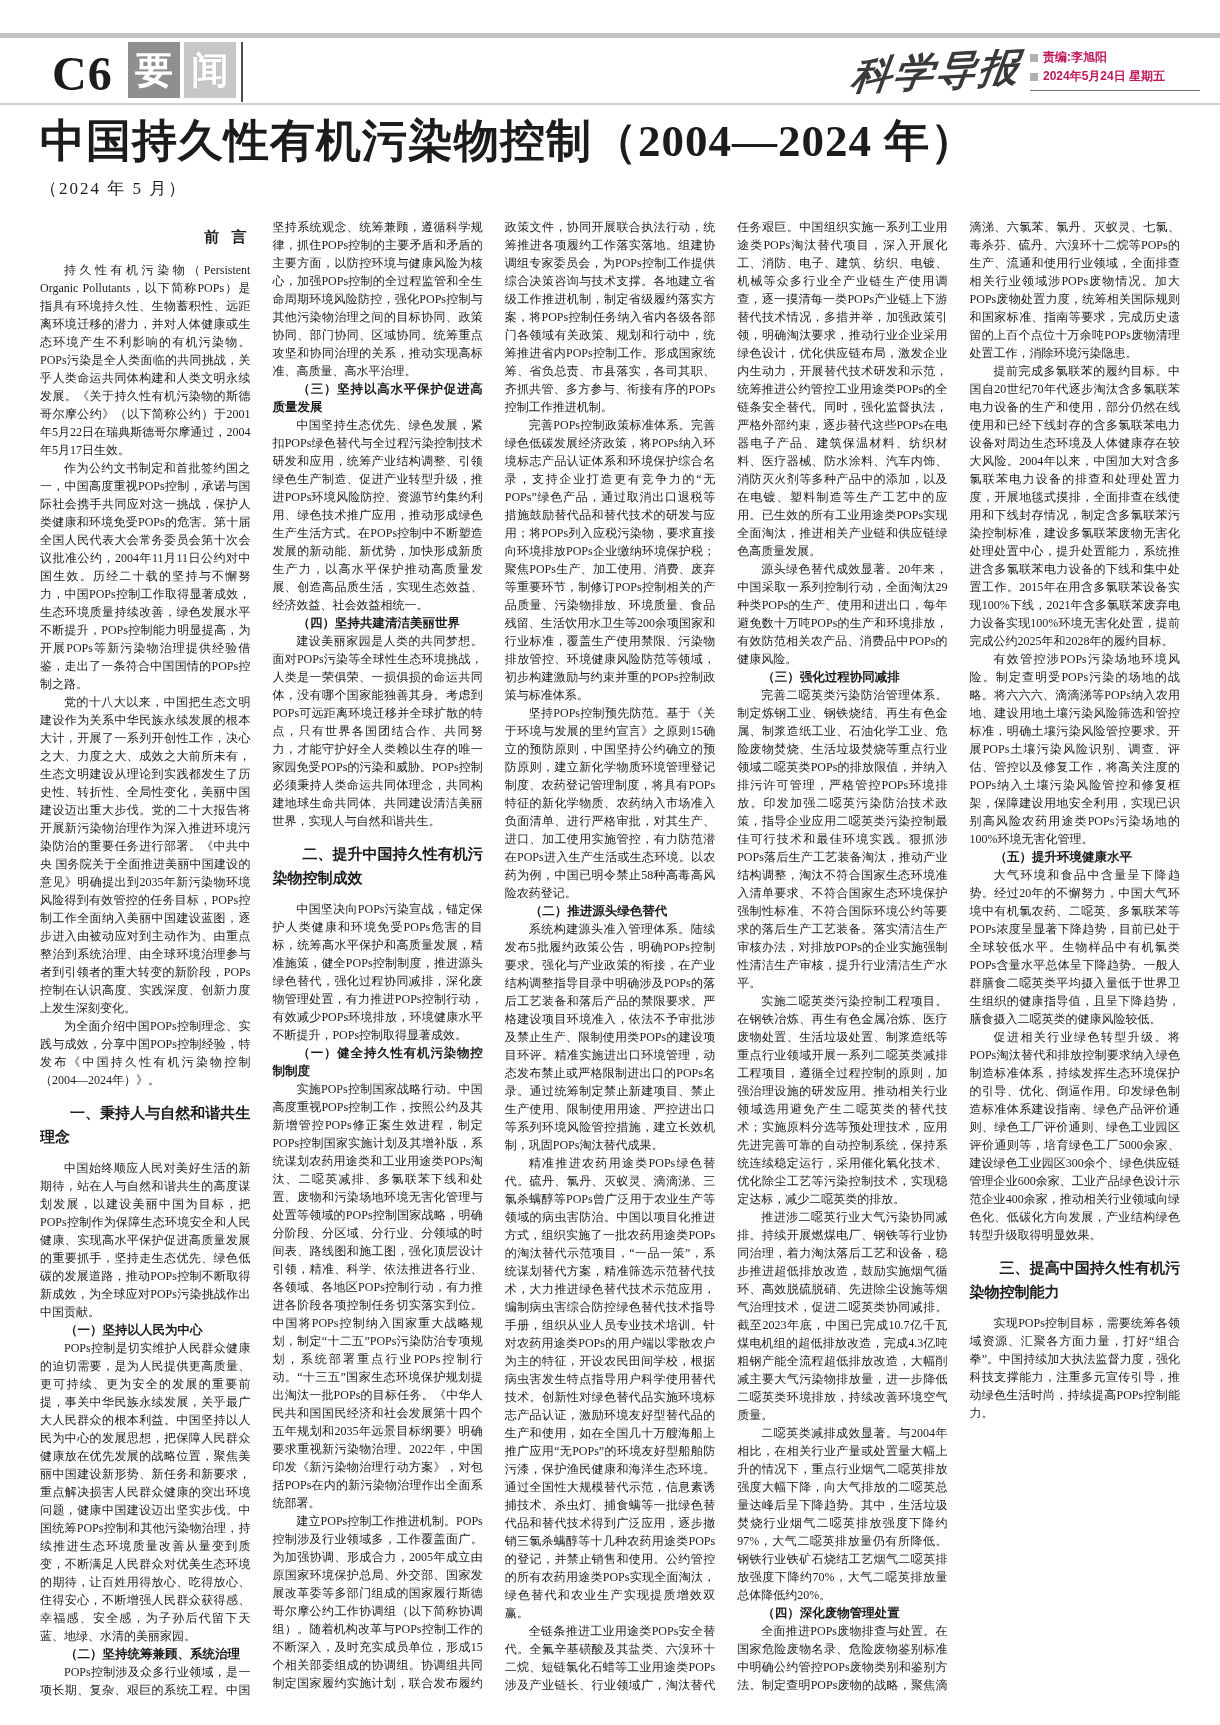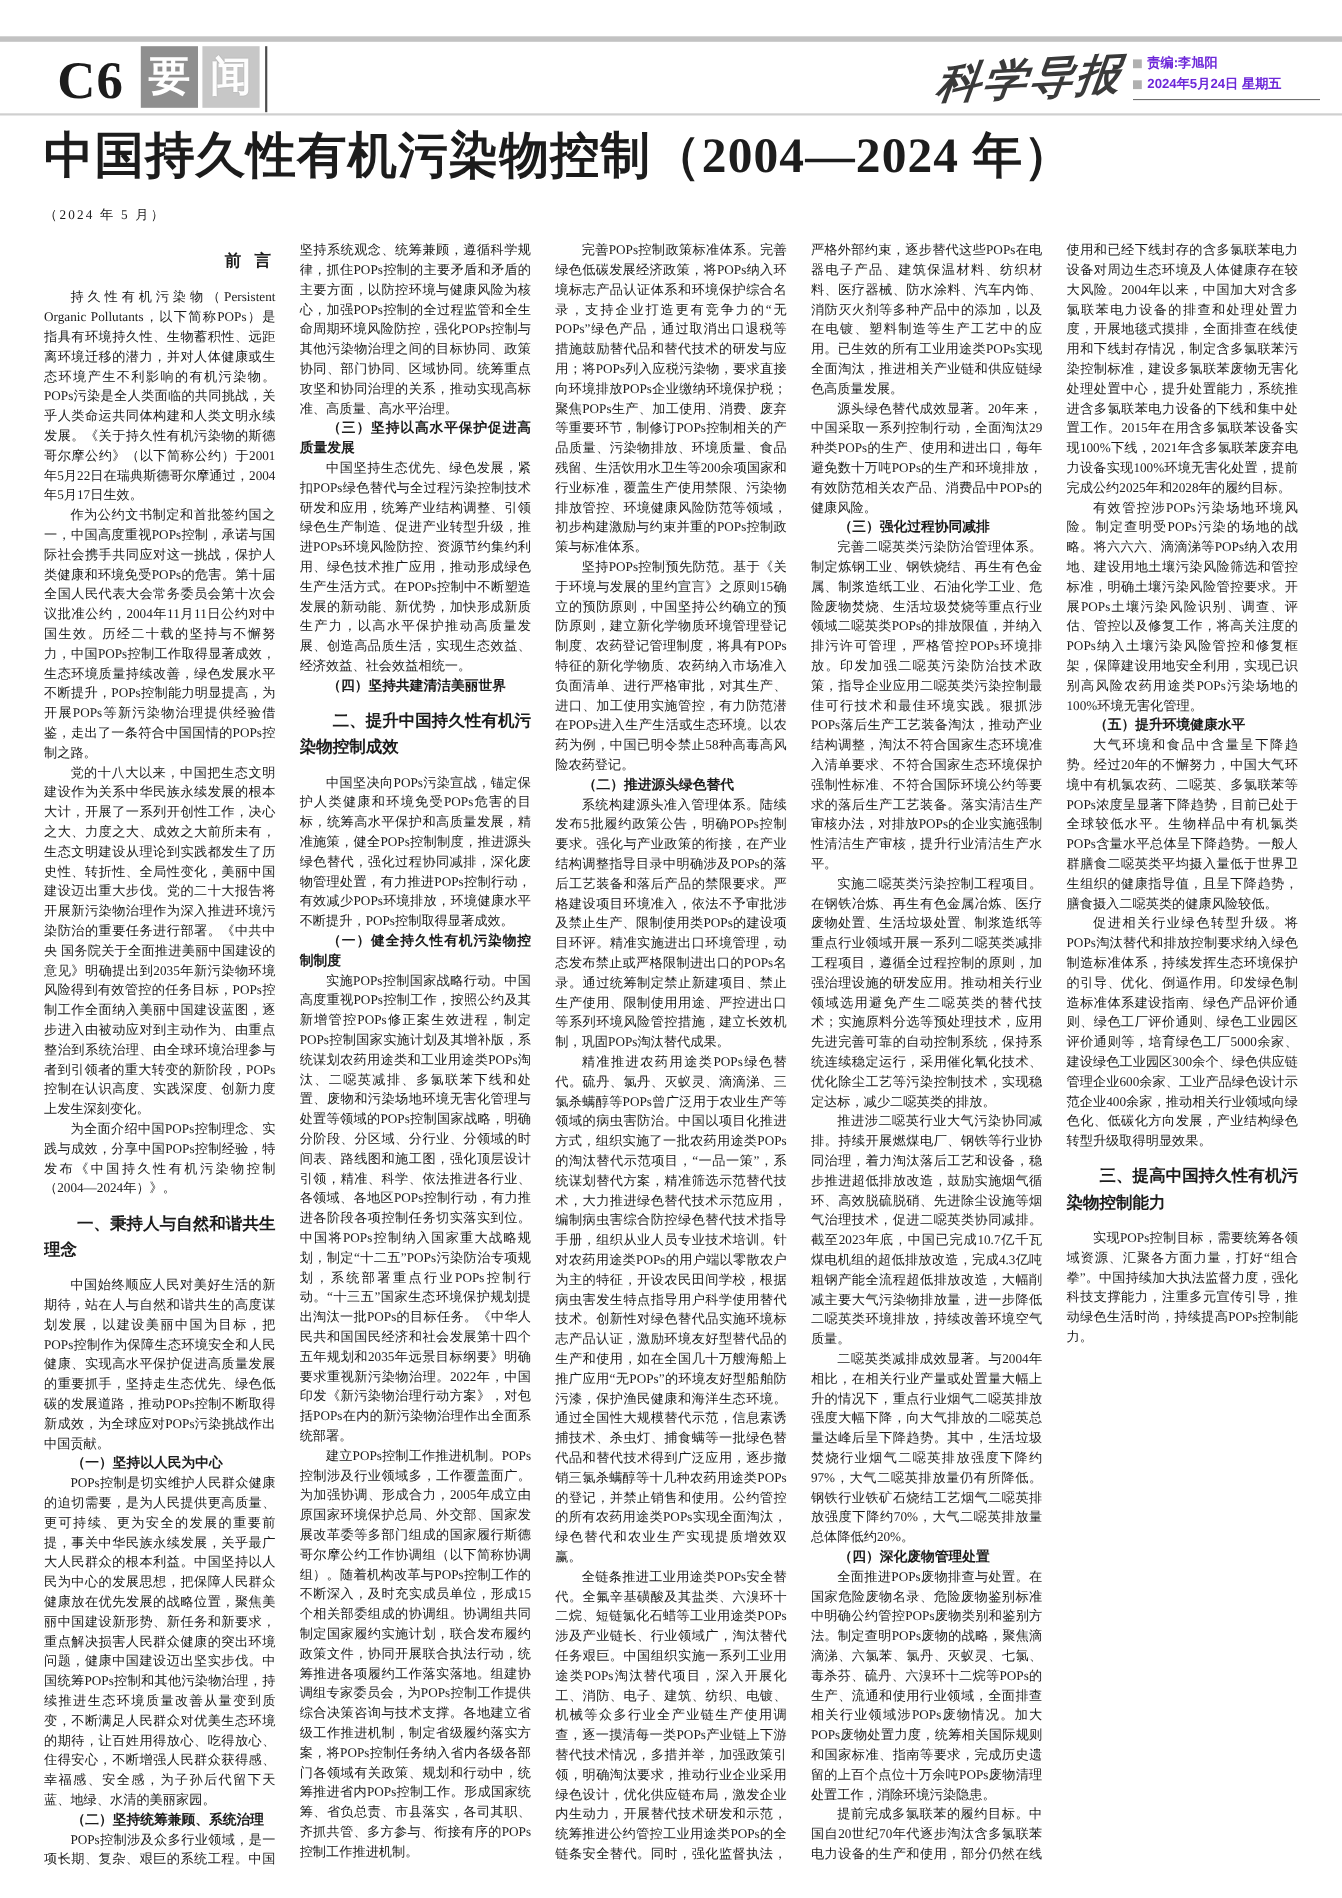--- a/index.html
+++ b/index.html
@@ -14,30 +14,30 @@
   .section-boxes{position:absolute;left:128px;top:4px;display:flex;align-items:flex-start;}
   .sec-box{width:52px;height:56px;display:flex;align-items:center;justify-content:center;
            font-size:38px;font-weight:bold;line-height:1;}
   .sec-box.dark{background:#8f8f8f;color:#ffffff;}
   .sec-box.light{background:#c7c7c7;color:#fdfdfd;margin-left:4px;text-shadow:0 0 1px #8a8a8a;}
   .sec-vline{width:2px;height:60px;background:#4c4c4c;margin-left:5px;}
   .masthead{position:absolute;right:200px;top:6px;font-size:40px;font-weight:bold;
             font-style:italic;font-family:"DejaVu Serif",serif;color:#3a3a3a;
             transform:skewX(-10deg) rotate(-3deg);letter-spacing:2px;}
   .pub-info{position:absolute;right:20px;top:10px;width:170px;font-family:"Liberation Sans",sans-serif;}
-  .pub-line{font-size:12px;line-height:19px;color:#6d28d9;display:flex;align-items:center;font-weight:bold;}
+  .pub-line{font-size:12px;line-height:19px;color:#be185d;display:flex;align-items:center;font-weight:bold;}
   .pub-sq{display:inline-block;width:8px;height:8px;background:#b0b0b0;margin-right:5px;flex:0 0 auto;}
   .pub-underline{border-bottom:1px solid #6f6f6f;margin-top:4px;}
   .header-rule{position:absolute;left:0;top:103px;width:1220px;height:2px;background:#cfcfcf;}
 
   
   .title-wrap{position:absolute;left:40px;top:112px;width:1140px;}
   .main-title{font-size:45px;font-weight:bold;letter-spacing:1px;line-height:1.3;
               font-family:"Liberation Serif","DejaVu Serif",serif;}
-  .sub-title{font-size:12px;margin-top:16px;letter-spacing:2px;}
+  .sub-title{font-size:17px;margin-top:6px;letter-spacing:2px;}
 
   
   .columns{position:absolute;left:40px;top:218px;width:1140px;height:1482px;
            column-count:5;column-gap:22px;column-fill:auto;overflow:hidden;
            text-align:justify;}
   .columns p{margin:0;text-indent:2em;font-size:12px;line-height:18px;}
   .b-hc{font-family:"Liberation Sans","DejaVu Sans",sans-serif;font-weight:bold;
         font-size:15px;text-align:right;margin:10px 0 14px 0;letter-spacing:4px;
         break-inside:avoid;}
   .b-h1{font-family:"Liberation Sans","DejaVu Sans",sans-serif;font-weight:bold;
@@ -86,20 +86,21 @@
     <p class="b-p">为全面介绍中国POPs控制理念、实践与成效，分享中国POPs控制经验，特发布《中国持久性有机污染物控制（2004—2024年）》。</p>
     <div class="b-h1">一、秉持人与自然和谐共生理念</div>
     <p class="b-p">中国始终顺应人民对美好生活的新期待，站在人与自然和谐共生的高度谋划发展，以建设美丽中国为目标，把POPs控制作为保障生态环境安全和人民健康、实现高水平保护促进高质量发展的重要抓手，坚持走生态优先、绿色低碳的发展道路，推动POPs控制不断取得新成效，为全球应对POPs污染挑战作出中国贡献。</p>
     <div class="b-h2">（一）坚持以人民为中心</div>
     <p class="b-p">POPs控制是切实维护人民群众健康的迫切需要，是为人民提供更高质量、更可持续、更为安全的发展的重要前提，事关中华民族永续发展，关乎最广大人民群众的根本利益。中国坚持以人民为中心的发展思想，把保障人民群众健康放在优先发展的战略位置，聚焦美丽中国建设新形势、新任务和新要求，重点解决损害人民群众健康的突出环境问题，健康中国建设迈出坚实步伐。中国统筹POPs控制和其他污染物治理，持续推进生态环境质量改善从量变到质变，不断满足人民群众对优美生态环境的期待，让百姓用得放心、吃得放心、住得安心，不断增强人民群众获得感、幸福感、安全感，为子孙后代留下天蓝、地绿、水清的美丽家园。</p>
     <div class="b-h2">（二）坚持统筹兼顾、系统治理</div>
     <p class="b-p">POPs控制涉及众多行业领域，是一项长期、复杂、艰巨的系统工程。中国坚持系统观念、统筹兼顾，遵循科学规律，抓住POPs控制的主要矛盾和矛盾的主要方面，以防控环境与健康风险为核心，加强POPs控制的全过程监管和全生命周期环境风险防控，强化POPs控制与其他污染物治理之间的目标协同、政策协同、部门协同、区域协同。统筹重点攻坚和协同治理的关系，推动实现高标准、高质量、高水平治理。</p>
     <div class="b-h2">（三）坚持以高水平保护促进高质量发展</div>
     <p class="b-p">中国坚持生态优先、绿色发展，紧扣POPs绿色替代与全过程污染控制技术研发和应用，统筹产业结构调整、引领绿色生产制造、促进产业转型升级，推进POPs环境风险防控、资源节约集约利用、绿色技术推广应用，推动形成绿色生产生活方式。在POPs控制中不断塑造发展的新动能、新优势，加快形成新质生产力，以高水平保护推动高质量发展、创造高品质生活，实现生态效益、经济效益、社会效益相统一。</p>
     <div class="b-h2">（四）坚持共建清洁美丽世界</div>
+    <p class="b-p">建设美丽家园是人类的共同梦想。面对POPs污染等全球性生态环境挑战，人类是一荣俱荣、一损俱损的命运共同体，没有哪个国家能独善其身。考虑到POPs可远距离环境迁移并全球扩散的特点，只有世界各国团结合作、共同努力，才能守护好全人类赖以生存的唯一家园免受POPs的污染和威胁。POPs控制必须秉持人类命运共同体理念，共同构建地球生命共同体、共同建设清洁美丽世界，实现人与自然和谐共生。</p>
     <div class="b-h1">二、提升中国持久性有机污染物控制成效</div>
     <p class="b-p">中国坚决向POPs污染宣战，锚定保护人类健康和环境免受POPs危害的目标，统筹高水平保护和高质量发展，精准施策，健全POPs控制制度，推进源头绿色替代，强化过程协同减排，深化废物管理处置，有力推进POPs控制行动，有效减少POPs环境排放，环境健康水平不断提升，POPs控制取得显著成效。</p>
     <div class="b-h2">（一）健全持久性有机污染物控制制度</div>
     <p class="b-p">实施POPs控制国家战略行动。中国高度重视POPs控制工作，按照公约及其新增管控POPs修正案生效进程，制定POPs控制国家实施计划及其增补版，系统谋划农药用途类和工业用途类POPs淘汰、二噁英减排、多氯联苯下线和处置、废物和污染场地环境无害化管理与处置等领域的POPs控制国家战略，明确分阶段、分区域、分行业、分领域的时间表、路线图和施工图，强化顶层设计引领，精准、科学、依法推进各行业、各领域、各地区POPs控制行动，有力推进各阶段各项控制任务切实落实到位。中国将POPs控制纳入国家重大战略规划，制定“十二五”POPs污染防治专项规划，系统部署重点行业POPs控制行动。“十三五”国家生态环境保护规划提出淘汰一批POPs的目标任务。《中华人民共和国国民经济和社会发展第十四个五年规划和2035年远景目标纲要》明确要求重视新污染物治理。2022年，中国印发《新污染物治理行动方案》，对包括POPs在内的新污染物治理作出全面系统部署。</p>
     <p class="b-p">建立POPs控制工作推进机制。POPs控制涉及行业领域多，工作覆盖面广。为加强协调、形成合力，2005年成立由原国家环境保护总局、外交部、国家发展改革委等多部门组成的国家履行斯德哥尔摩公约工作协调组（以下简称协调组）。随着机构改革与POPs控制工作的不断深入，及时充实成员单位，形成15个相关部委组成的协调组。协调组共同制定国家履约实施计划，联合发布履约政策文件，协同开展联合执法行动，统筹推进各项履约工作落实落地。组建协调组专家委员会，为POPs控制工作提供综合决策咨询与技术支撑。各地建立省级工作推进机制，制定省级履约落实方案，将POPs控制任务纳入省内各级各部门各领域有关政策、规划和行动中，统筹推进省内POPs控制工作。形成国家统筹、省负总责、市县落实，各司其职、齐抓共管、多方参与、衔接有序的POPs控制工作推进机制。</p>
     <p class="b-p">完善POPs控制政策标准体系。完善绿色低碳发展经济政策，将POPs纳入环境标志产品认证体系和环境保护综合名录，支持企业打造更有竞争力的“无POPs”绿色产品，通过取消出口退税等措施鼓励替代品和替代技术的研发与应用；将POPs列入应税污染物，要求直接向环境排放POPs企业缴纳环境保护税；聚焦POPs生产、加工使用、消费、废弃等重要环节，制修订POPs控制相关的产品质量、污染物排放、环境质量、食品残留、生活饮用水卫生等200余项国家和行业标准，覆盖生产使用禁限、污染物排放管控、环境健康风险防范等领域，初步构建激励与约束并重的POPs控制政策与标准体系。</p>
     <p class="b-p">坚持POPs控制预先防范。基于《关于环境与发展的里约宣言》之原则15确立的预防原则，中国坚持公约确立的预防原则，建立新化学物质环境管理登记制度、农药登记管理制度，将具有POPs特征的新化学物质、农药纳入市场准入负面清单、进行严格审批，对其生产、进口、加工使用实施管控，有力防范潜在POPs进入生产生活或生态环境。以农药为例，中国已明令禁止58种高毒高风险农药登记。</p>
     <div class="b-h2">（二）推进源头绿色替代</div>
     <p class="b-p">系统构建源头准入管理体系。陆续发布5批履约政策公告，明确POPs控制要求。强化与产业政策的衔接，在产业结构调整指导目录中明确涉及POPs的落后工艺装备和落后产品的禁限要求。严格建设项目环境准入，依法不予审批涉及禁止生产、限制使用类POPs的建设项目环评。精准实施进出口环境管理，动态发布禁止或严格限制进出口的POPs名录。通过统筹制定禁止新建项目、禁止生产使用、限制使用用途、严控进出口等系列环境风险管控措施，建立长效机制，巩固POPs淘汰替代成果。</p>
     <p class="b-p">精准推进农药用途类POPs绿色替代。硫丹、氯丹、灭蚁灵、滴滴涕、三氯杀螨醇等POPs曾广泛用于农业生产等领域的病虫害防治。中国以项目化推进方式，组织实施了一批农药用途类POPs的淘汰替代示范项目，“一品一策”，系统谋划替代方案，精准筛选示范替代技术，大力推进绿色替代技术示范应用，编制病虫害综合防控绿色替代技术指导手册，组织从业人员专业技术培训。针对农药用途类POPs的用户端以零散农户为主的特征，开设农民田间学校，根据病虫害发生特点指导用户科学使用替代技术。创新性对绿色替代品实施环境标志产品认证，激励环境友好型替代品的生产和使用，如在全国几十万艘海船上推广应用“无POPs”的环境友好型船舶防污漆，保护渔民健康和海洋生态环境。通过全国性大规模替代示范，信息素诱捕技术、杀虫灯、捕食螨等一批绿色替代品和替代技术得到广泛应用，逐步撤销三氯杀螨醇等十几种农药用途类POPs的登记，并禁止销售和使用。公约管控的所有农药用途类POPs实现全面淘汰，绿色替代和农业生产实现提质增效双赢。</p>

